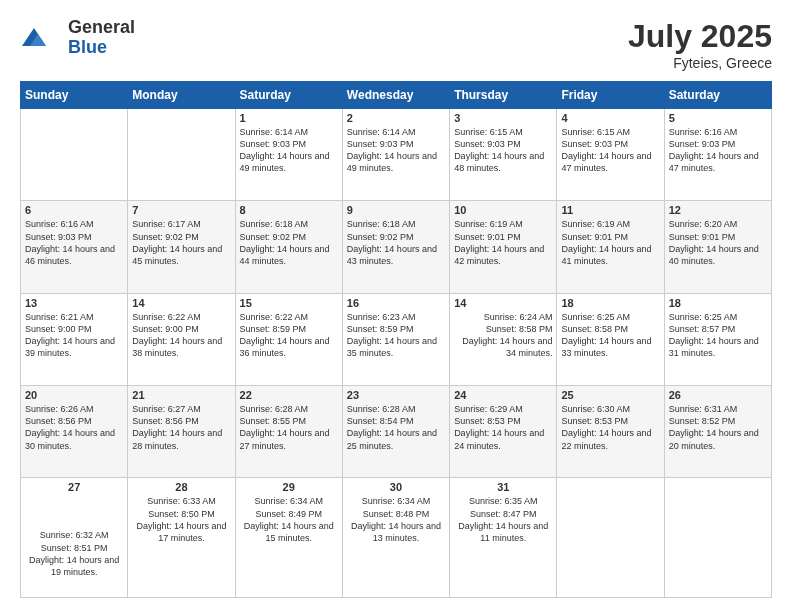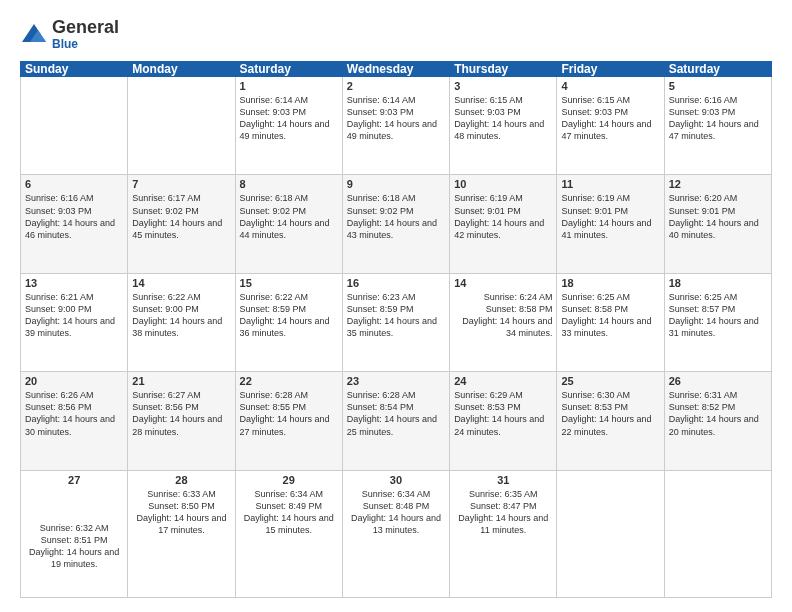--- a/index.html
+++ b/index.html
@@ -19,34 +19,34 @@
     }
     .header {
       display: flex;
       justify-content: space-between;
       align-items: flex-start;
       margin-bottom: 10px;
     }
     .logo {
       display: flex;
       align-items: center;
-      gap: 0px;
+      gap: 16px;
     }
     .logo-text {
       display: flex;
       flex-direction: column;
       line-height: 1.1;
     }
     .logo-general {
       font-size: 18px;
       font-weight: bold;
       color: #333;
     }
     .logo-blue {
-      font-size: 12px;
+      font-size: 18px;
       font-weight: bold;
       color: #1a5fa8;
     }
     .logo-icon {
       width: 28px;
       height: 28px;
       margin-right: 4px;
     }
     .title-block {
       text-align: right;
@@ -65,21 +65,21 @@
       border-collapse: collapse;
       width: 100%;
       flex: 1;
       table-layout: fixed;
     }
     .calendar th {
       background: #1a5fa8;
       color: #fff;
       font-size: 12px;
       font-weight: bold;
-      padding: 0 4px;
+      padding: 6px 4px;
       text-align: left;
       border: 1px solid #1a5fa8;
     }
     .calendar td {
       border: 1px solid #ccc;
       vertical-align: top;
       padding: 3px 4px;
       font-size: 9.5px;
       color: #333;
       height: 80px;
@@ -113,20 +113,24 @@
   <div class="header">
     <div class="logo">
       <svg class="logo-icon" viewBox="0 0 28 28">
         <polygon points="14,4 26,22 2,22" fill="#1a5fa8"></polygon>
         <polygon points="18,10 26,22 10,22" fill="#4a8fd4" opacity="0.7"></polygon>
       </svg>
       <div class="logo-text">
         <span class="logo-general">General</span>
         <span class="logo-blue">Blue</span>
       </div>
+    </div>
+    <div class="title-block">
+      <div class="month-year">July 2025</div>
+      <div class="location">Fyteies, Greece</div>
     </div>
   </div>
 
   <table class="calendar">
     <thead>
       <tr>
         <th>Sunday</th>
         <th>Monday</th>
         <th>Saturday</th>
         <th>Wednesday</th>

